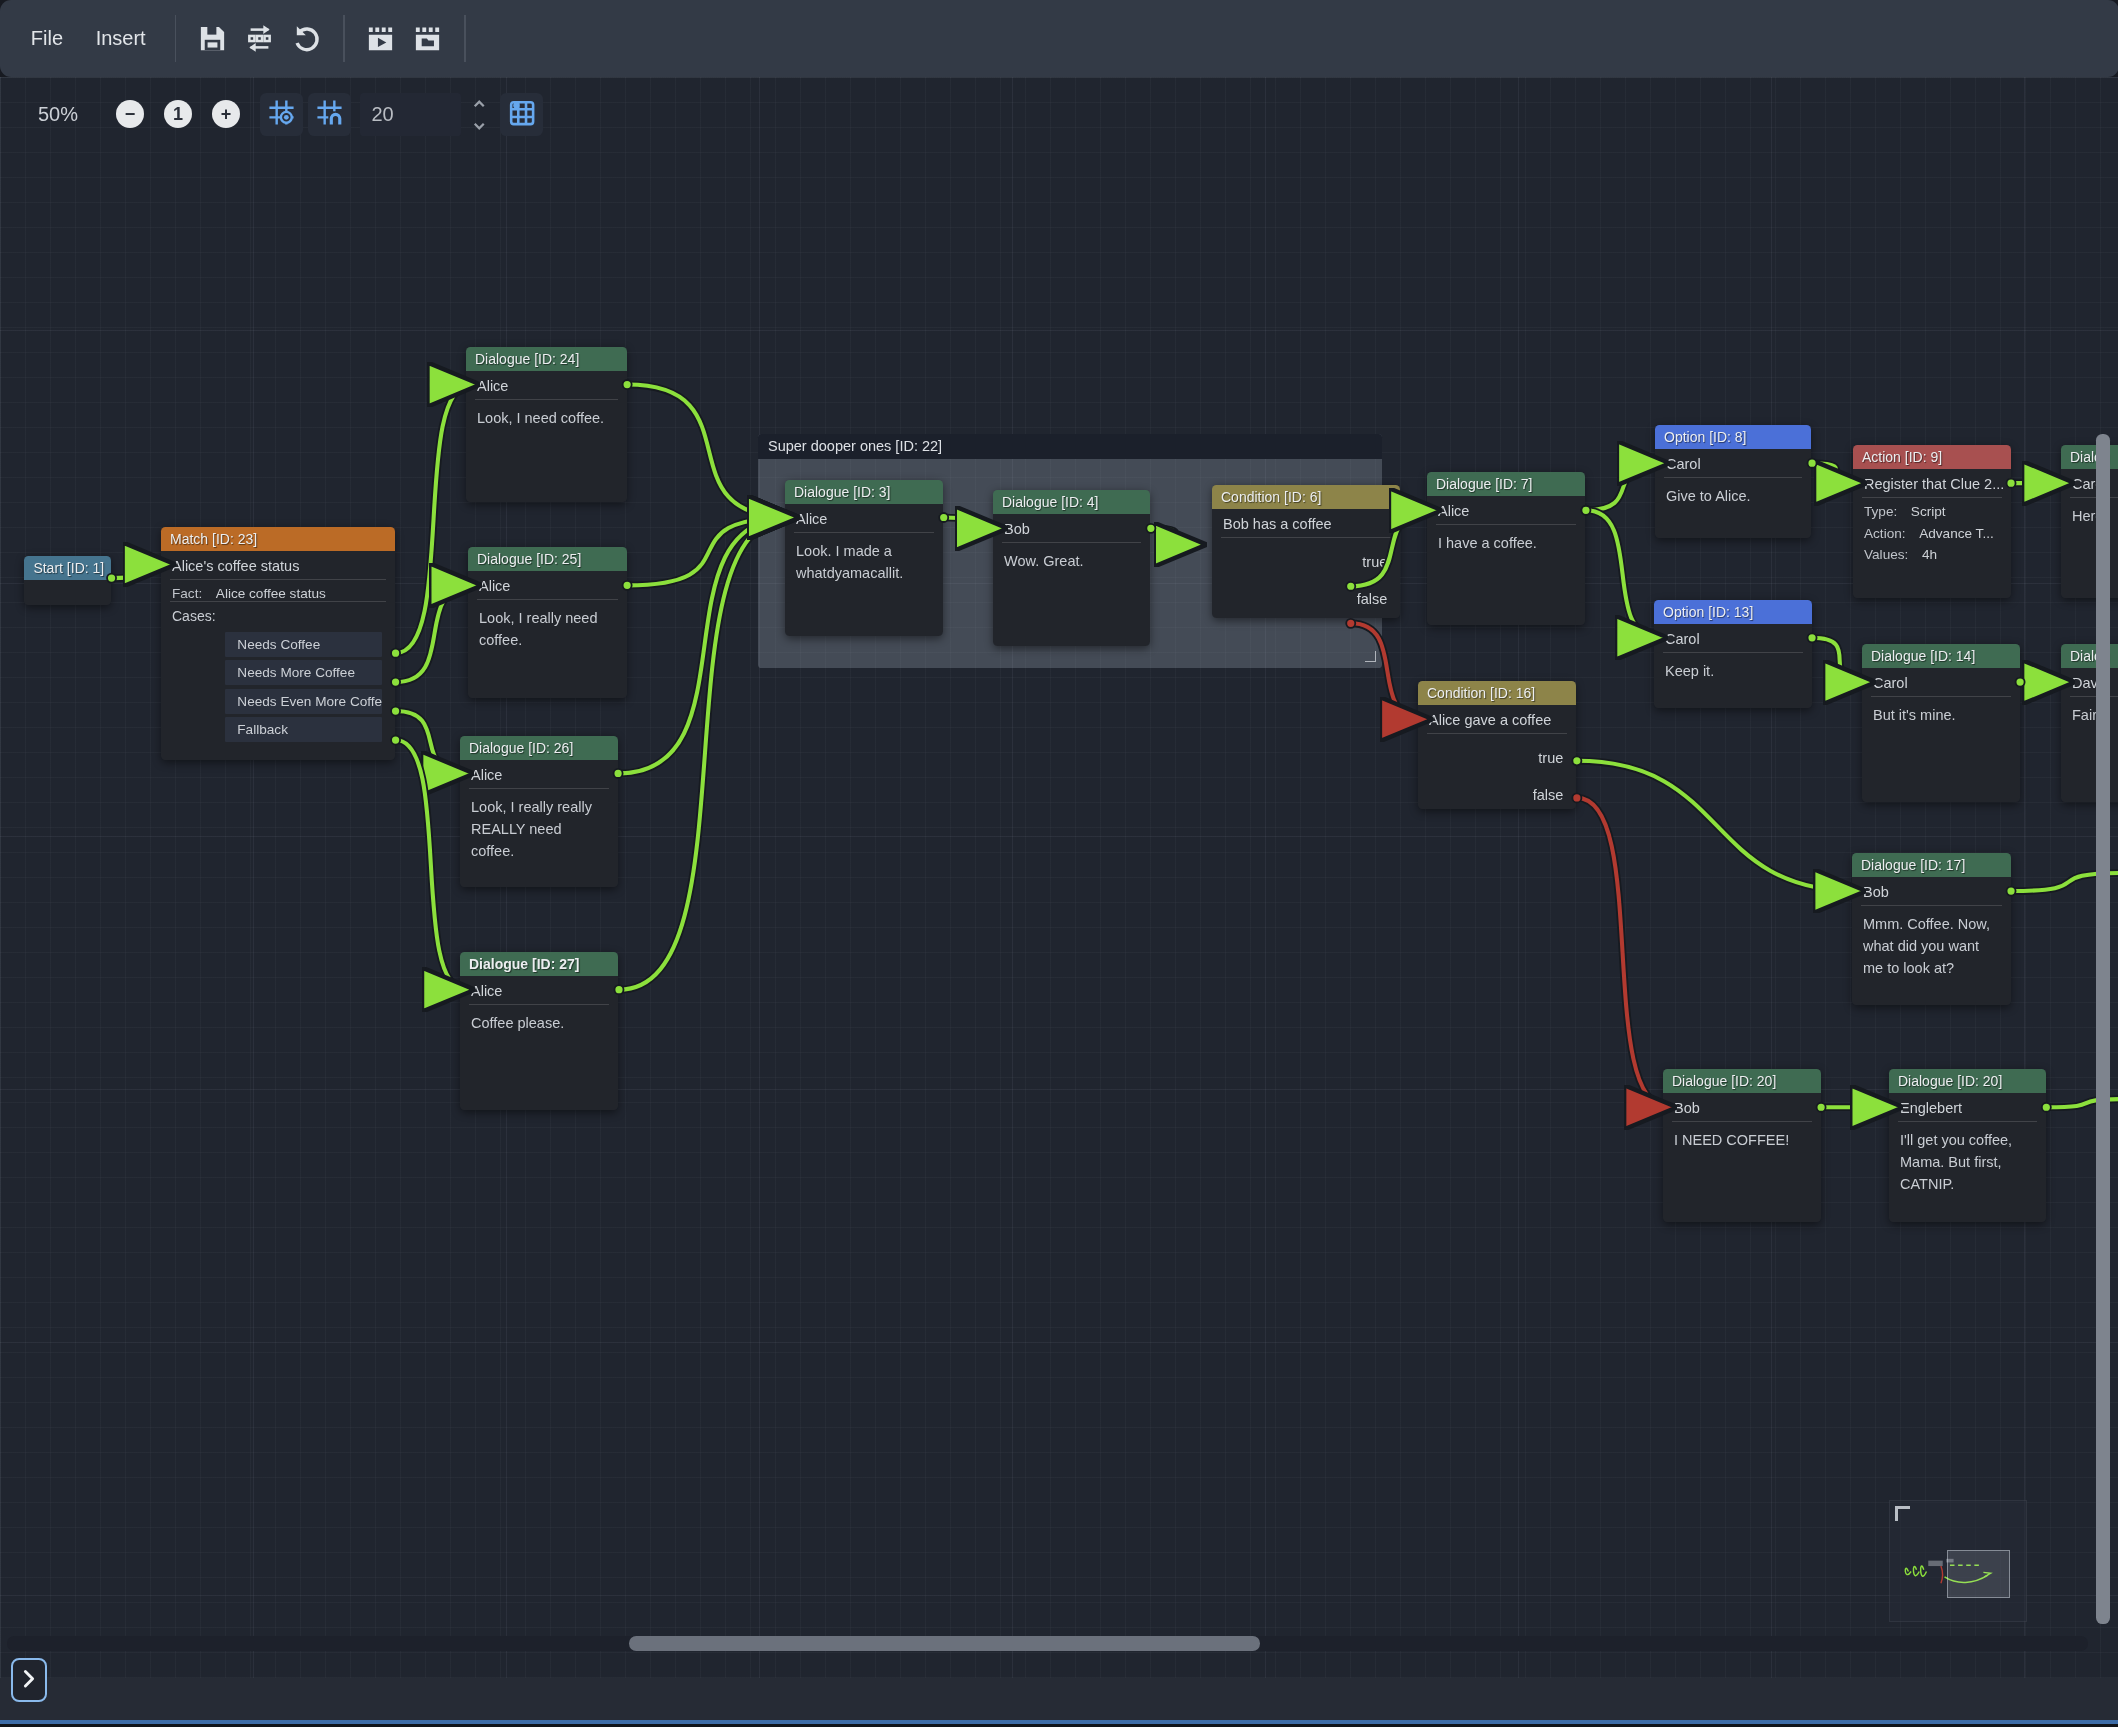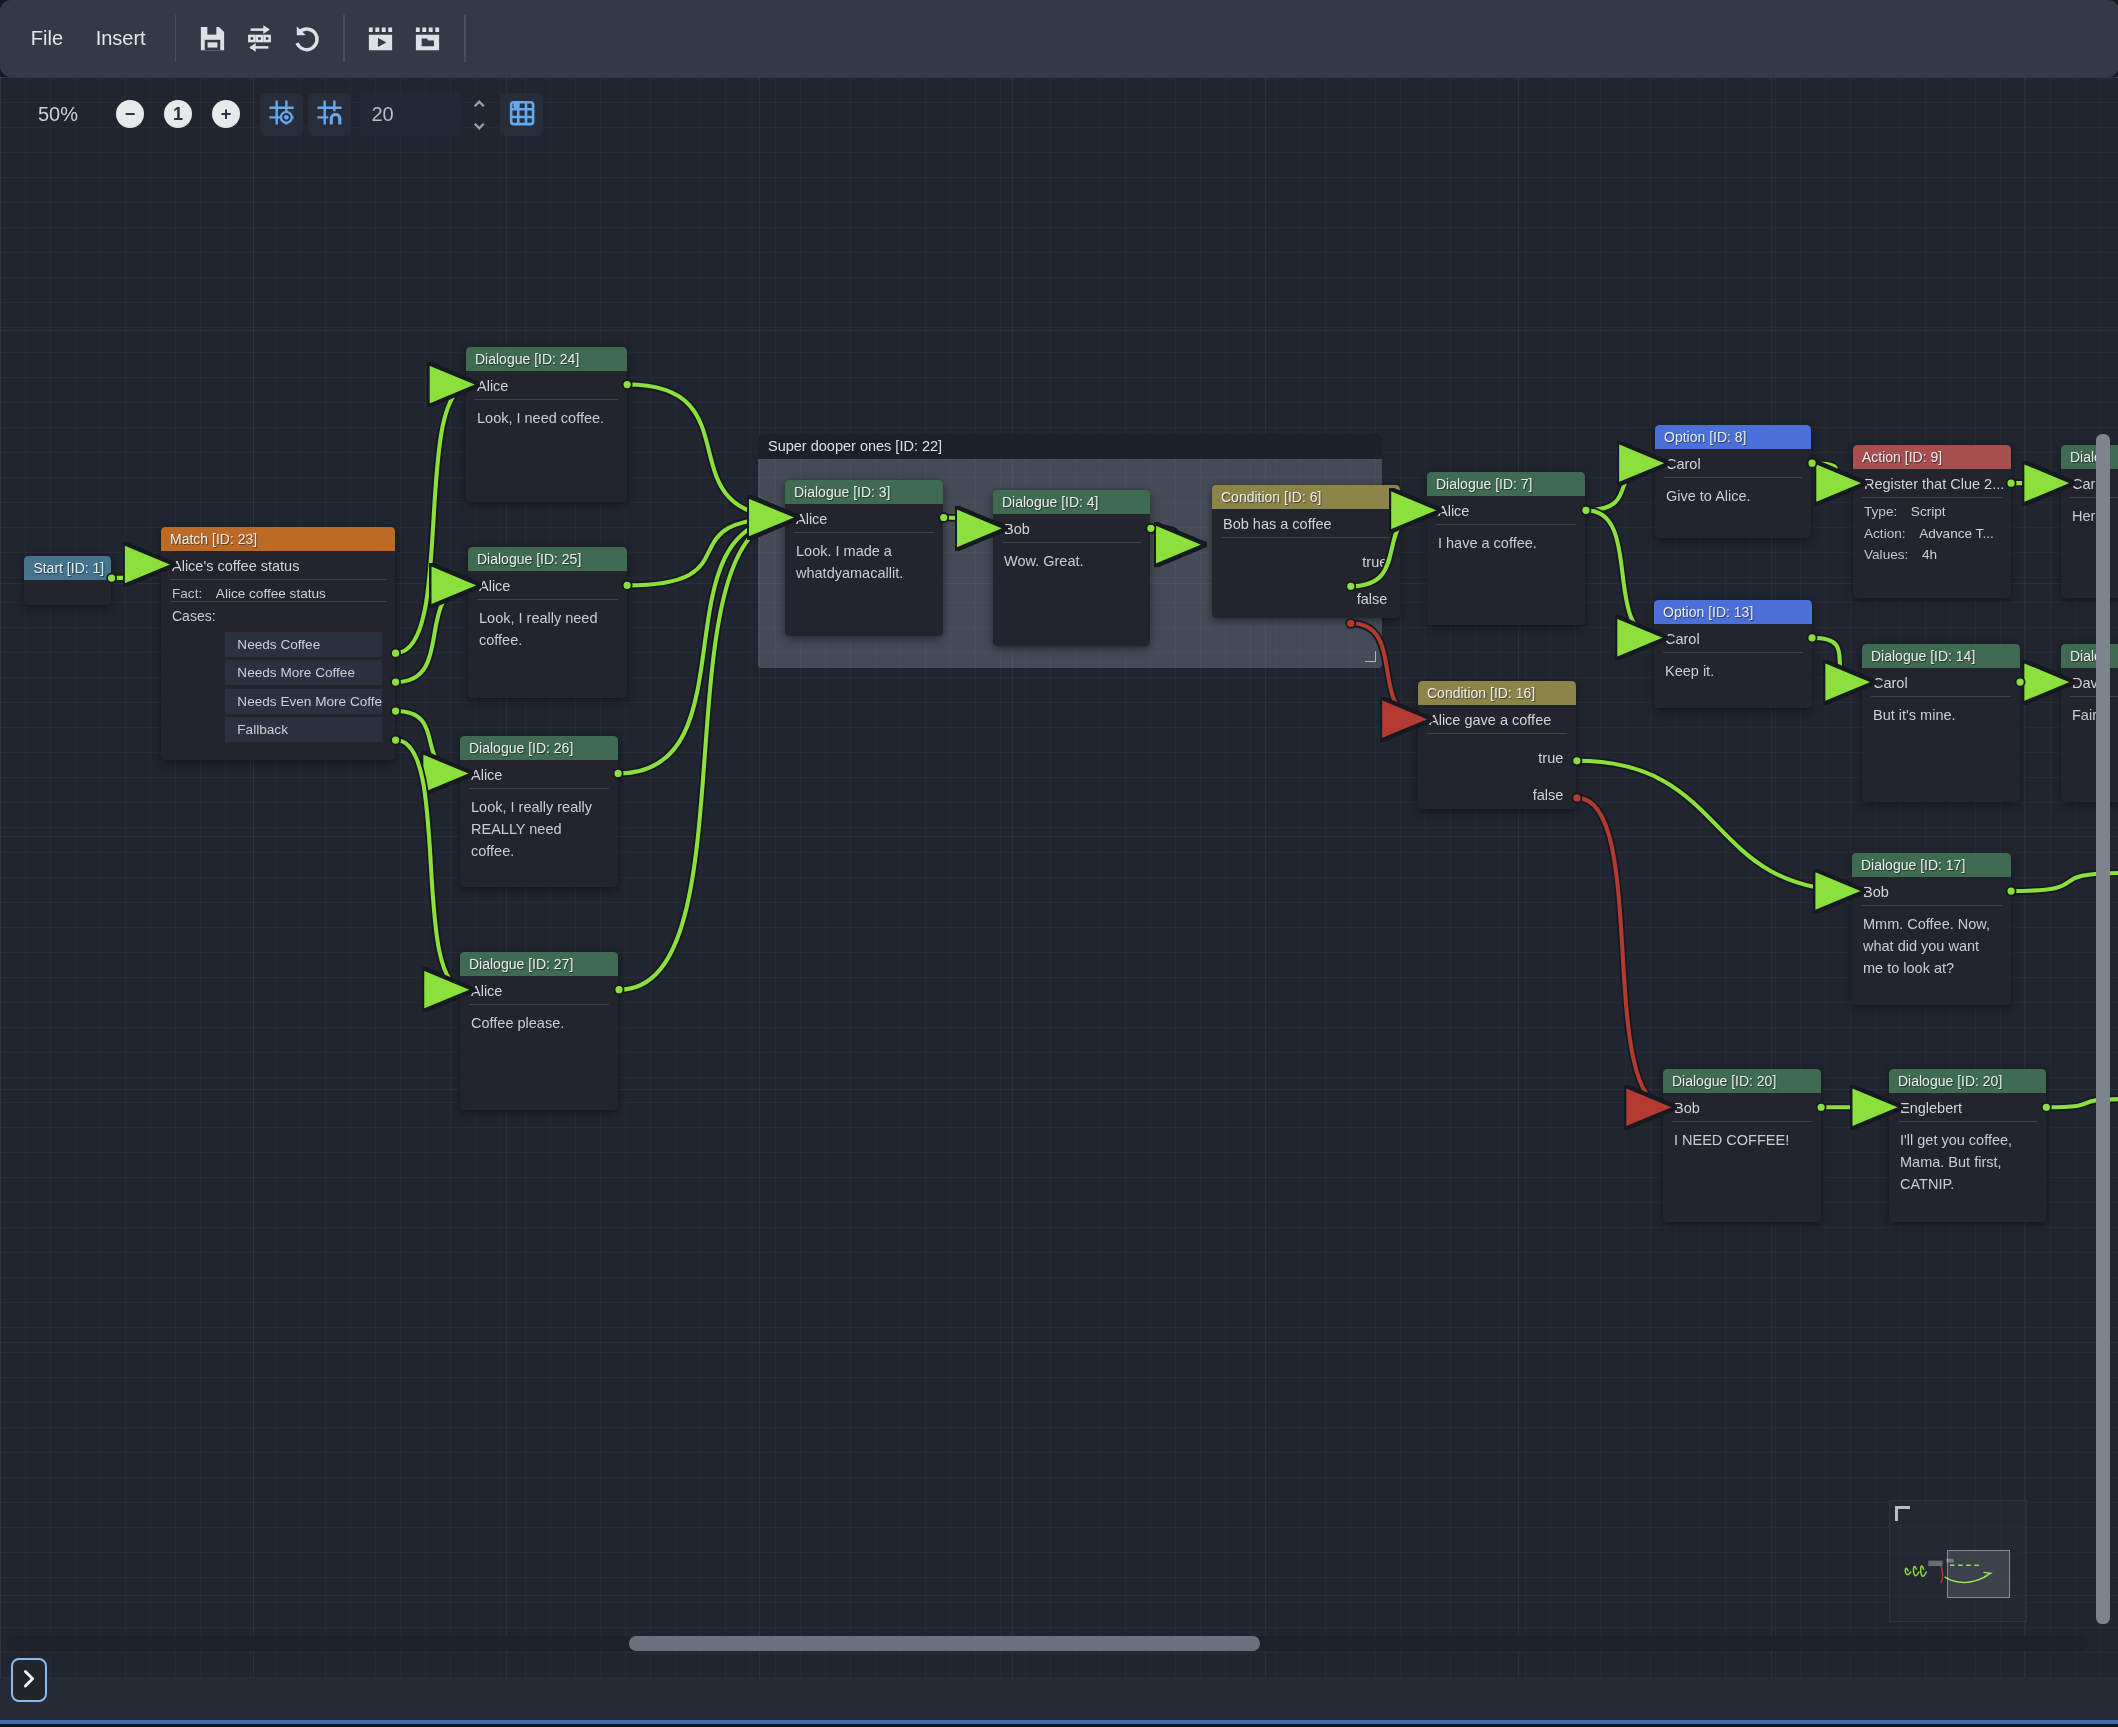--- a/index.html
+++ b/index.html
@@ -317,21 +317,21 @@
       </div>
       <div class="gnode" style="left: 460px; top: 659px; width: 158px;">
         <div class="gheader" style="background: rgb(63, 107, 82);">Dialogue [ID: 26]</div>
         <div class="gbody" style="height: 127px;">
           <div class="row speaker">Alice</div>
           <div class="divider"></div>
           <div class="row text">Look, I really really REALLY need coffee.</div>
         </div>
       </div>
       <div class="gnode" style="left: 460px; top: 875px; width: 158px;">
-        <div class="gheader" style="background: rgb(63, 107, 82);">Dialogue [ID: 27]</div>
+        <div class="gheader" style="background: rgb(63, 107, 82); font-weight: bold;">Dialogue [ID: 27]</div>
         <div class="gbody" style="height: 134px;">
           <div class="row speaker">Alice</div>
           <div class="divider"></div>
           <div class="row text">Coffee please.</div>
         </div>
       </div>
       <div class="gnode" style="left: 785px; top: 403px; width: 158px;">
         <div class="gheader" style="background: rgb(63, 107, 82);">Dialogue [ID: 3]</div>
         <div class="gbody" style="height: 132px;">
           <div class="row speaker">Alice</div>

